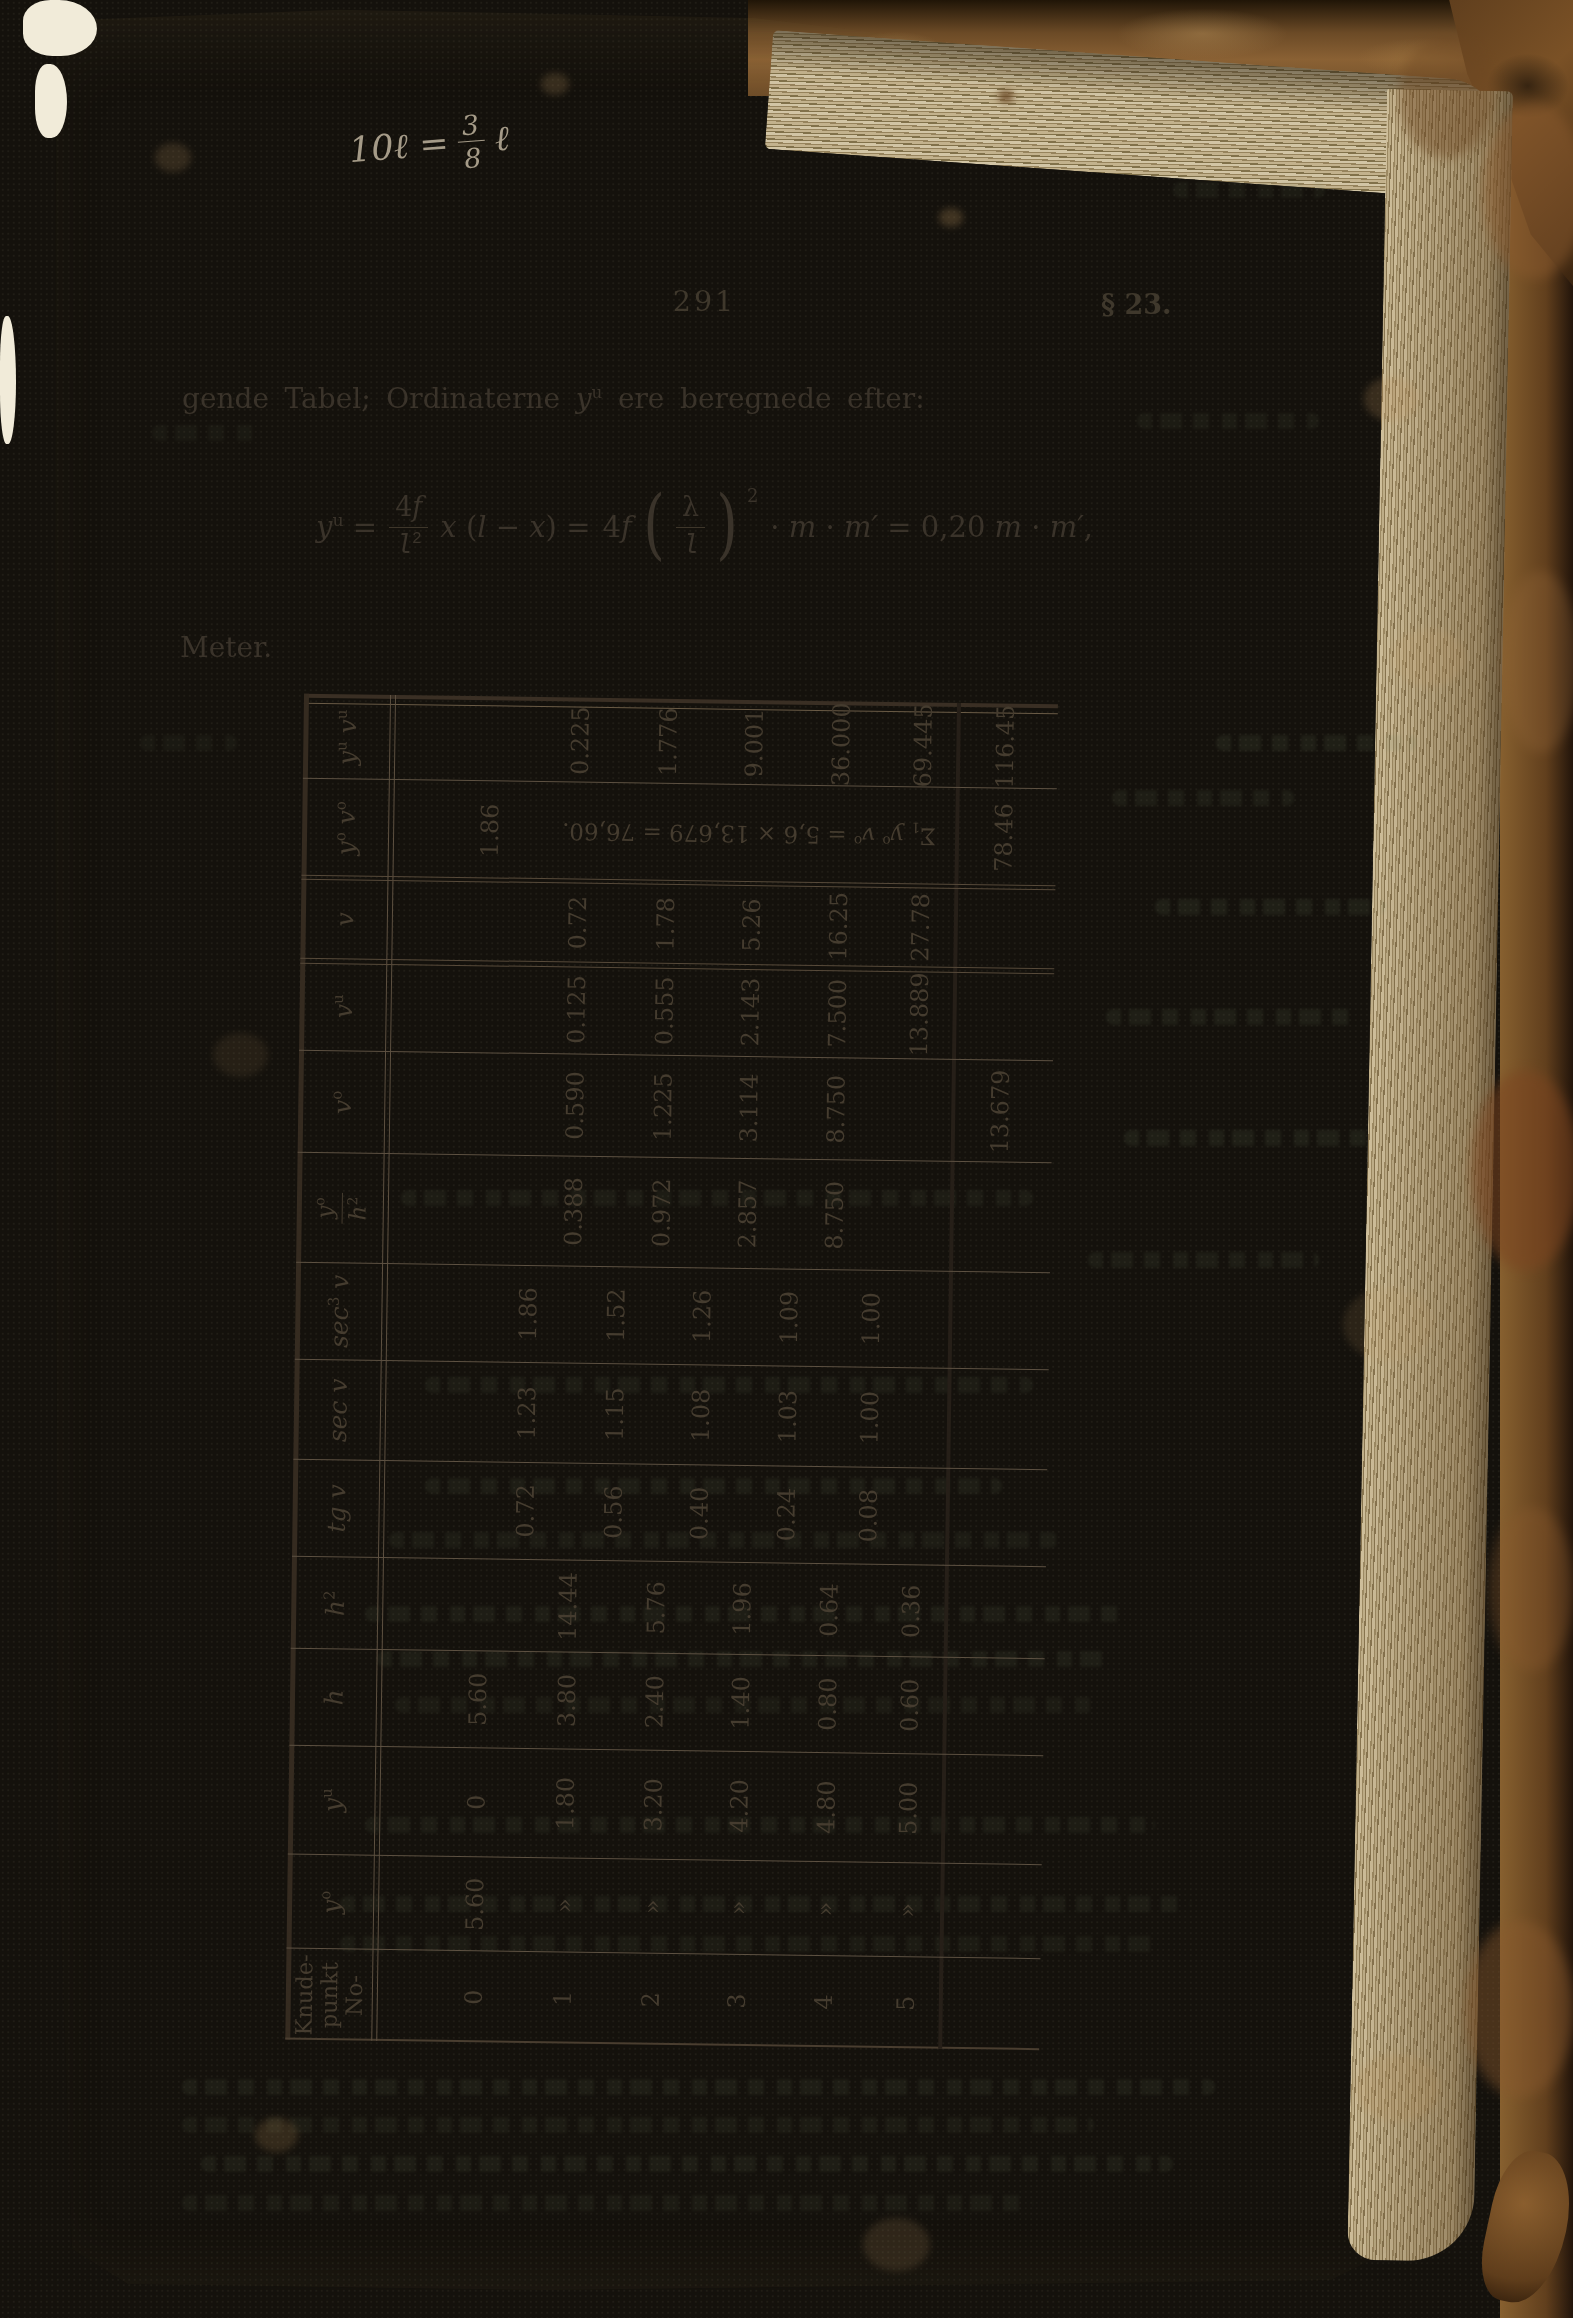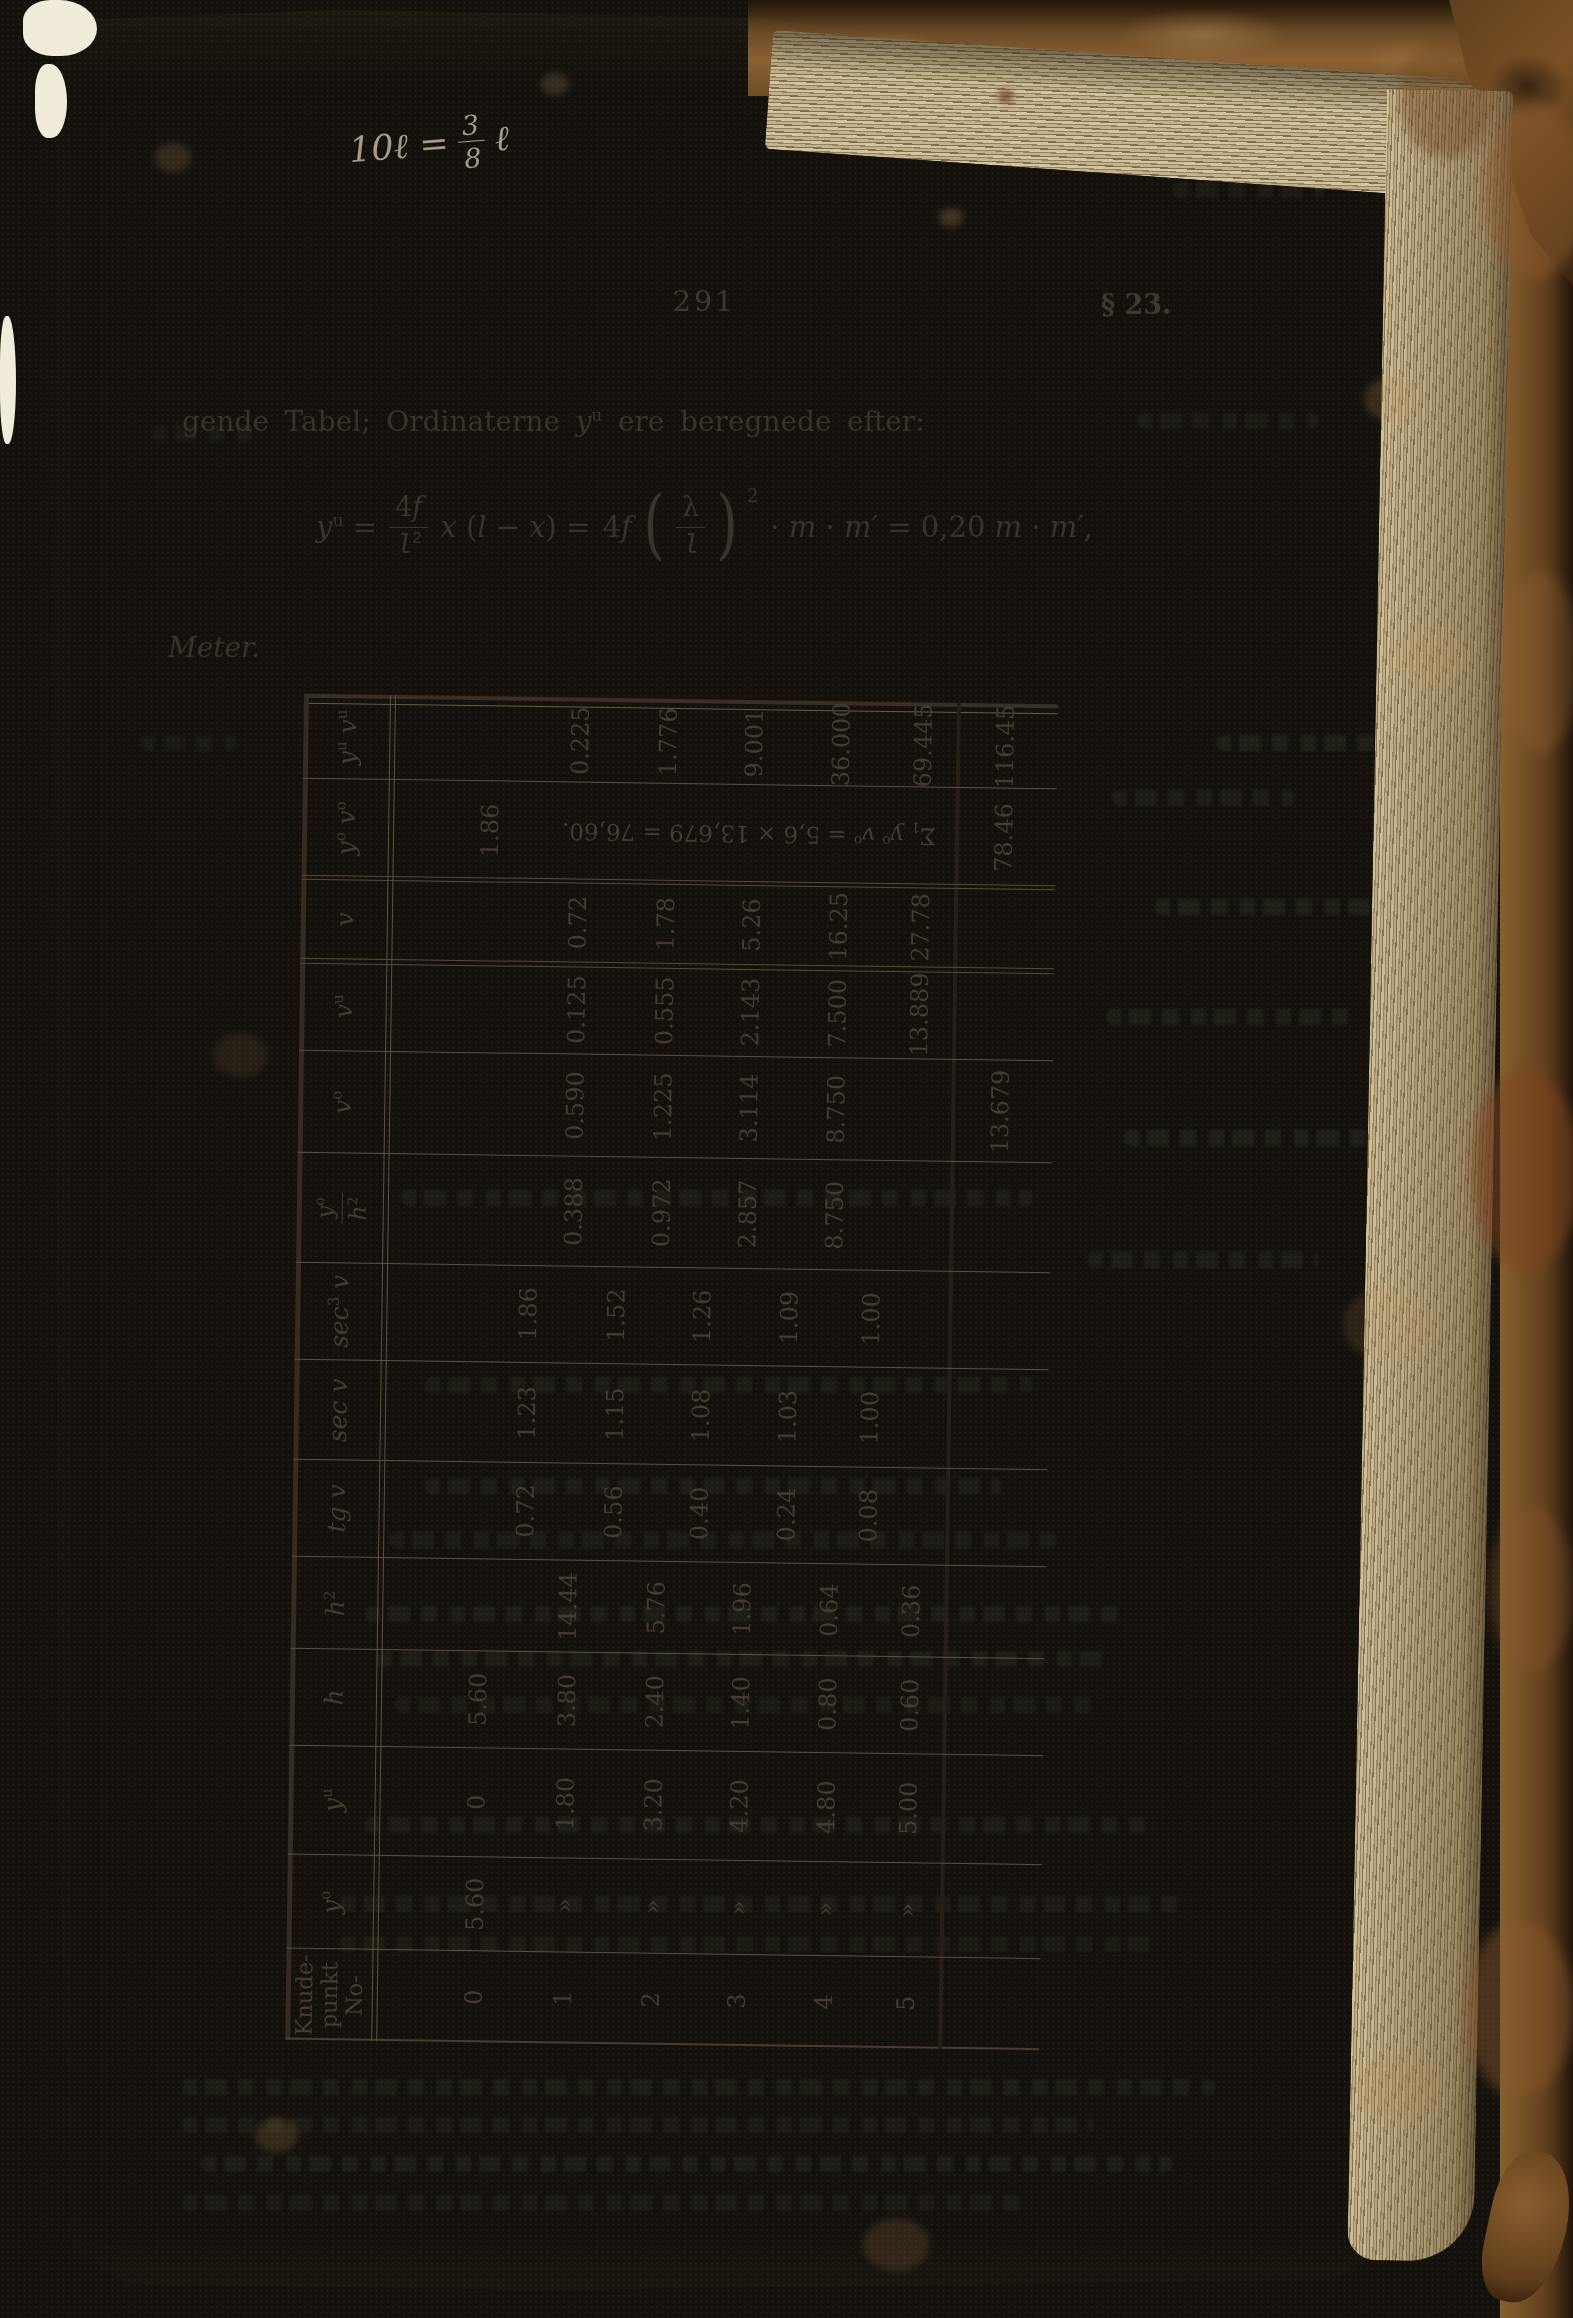--- a/index.html
+++ b/index.html
@@ -58,23 +58,23 @@
   .handwriting{position:absolute;left:349px;top:115px;transform:rotate(-4.5deg);
     color:#a59b88;font-style:italic;font-size:35px;display:flex;align-items:center;gap:9.7px;font-weight:400;}
   .hfrac{display:inline-flex;flex-direction:column;align-items:center;font-size:27px;line-height:1;}
   .hfrac .hn{border-bottom:1.2px solid #a59b88;padding:0 4.9px 2.4px;}
   .hfrac .hd{padding-top:2.4px;}
   .pageno{position:absolute;left:656px;top:284px;width:97px;text-align:center;
     font-size:28.6px;letter-spacing:3px;color:#3f382c;}
   .secmark{position:absolute;left:1101px;top:289px;font-size:27px;font-weight:700;color:#3f382c;}
   .line{position:absolute;white-space:nowrap;font-size:28px;color:#3a332a;}
   .l-p1a{left:260px;top:367px;word-spacing:9px;}
-  .l-p1b{left:182px;top:405px;word-spacing:6.7px;}
+  .l-p1b{left:182px;top:382px;word-spacing:6.7px;}
   .l-p2a{left:182px;top:591px;word-spacing:20px;}
-  .l-p2b{left:168px;top:631px;font-style:italic;}
+  .l-p2b{left:180px;top:631px;}
   .formula{position:absolute;left:316px;top:475px;height:103px;display:flex;align-items:center;
     font-size:29px;color:#3a332a;gap:12px;}
   .frac{display:inline-flex;flex-direction:column;align-items:center;font-size:27px;line-height:1.15;}
   .frac .fn{border-bottom:1.8px solid #3e362a;padding:0 6px 4.9px;}
   .frac .fd{padding-top:3.6px;font-family:Liberation Mono, monospace;}
   .bigp{font-size:77px;font-weight:400;line-height:0;position:relative;top:-2.4px;margin:0 -4.9px;
     transform:scaleX(.72);display:inline-block;}
   .fexp{font-size:18px;align-self:flex-start;margin:9.7px 0 0 -2.4px;}
   
   .force-table{position:absolute;left:304px;top:699px;width:754px;height:1346px;

